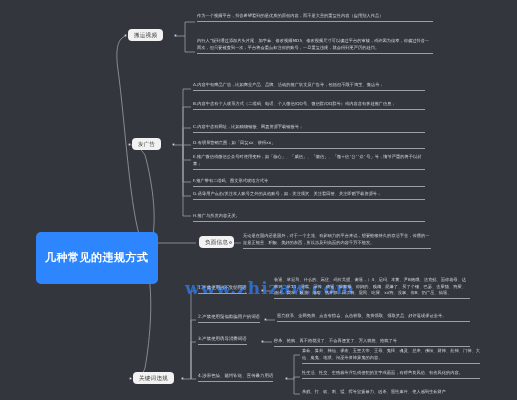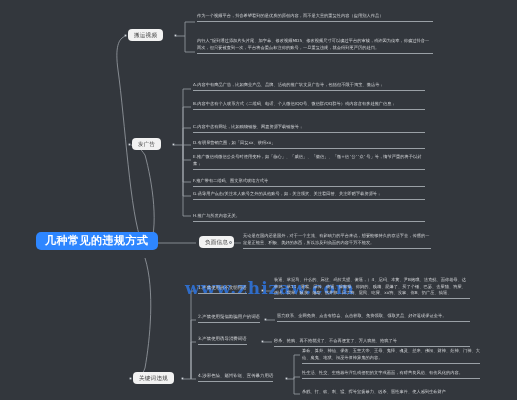--- a/index.html
+++ b/index.html
@@ -24,21 +24,21 @@
 
   
   .root-node {
     position: absolute;
     background: #2e86ff;
     color: #ffffff;
     border-radius: 5px;
     font-size: 11px;
     font-weight: bold;
     letter-spacing: 0.5px;
-    padding: 3px 9px;
+    padding: 20px 9px;
     white-space: nowrap;
     line-height: 1.1;
   }
 
   
   .branch-node {
     position: absolute;
     background: #f2f2f2;
     color: #3a3a3a;
     border-radius: 4px;

